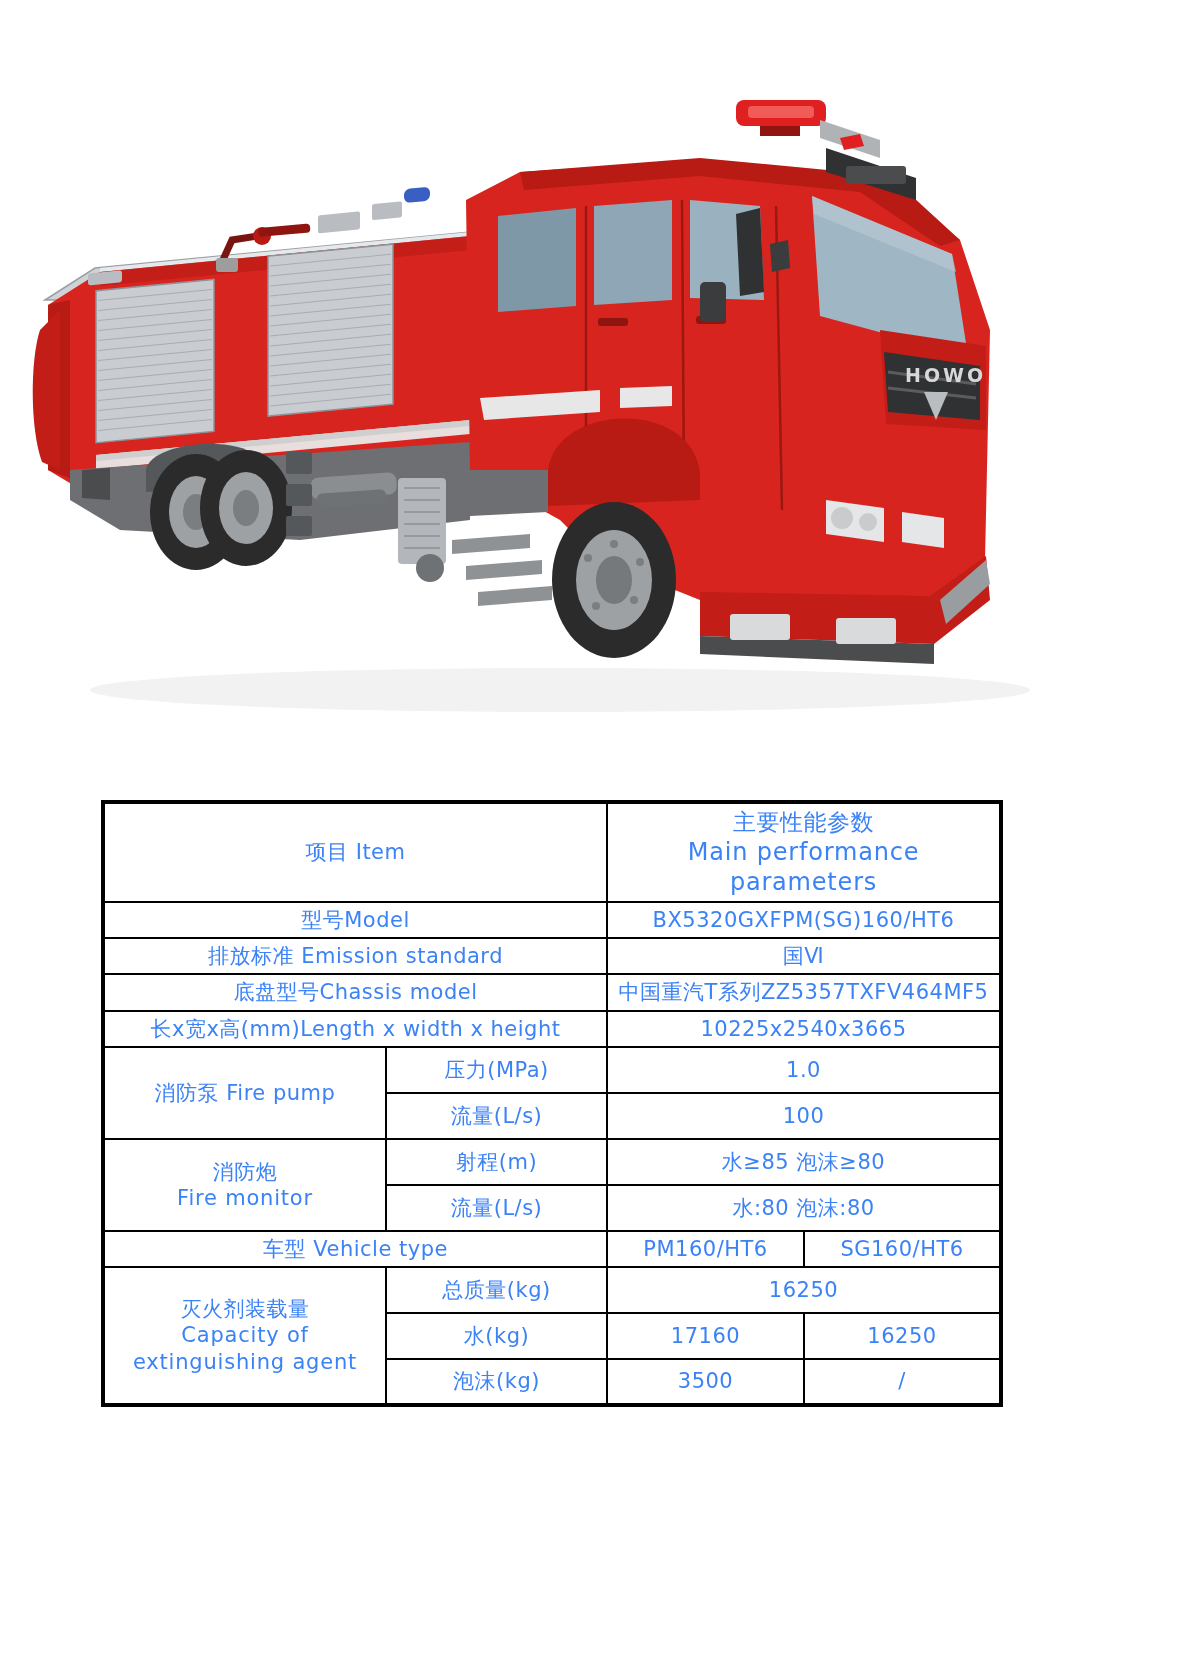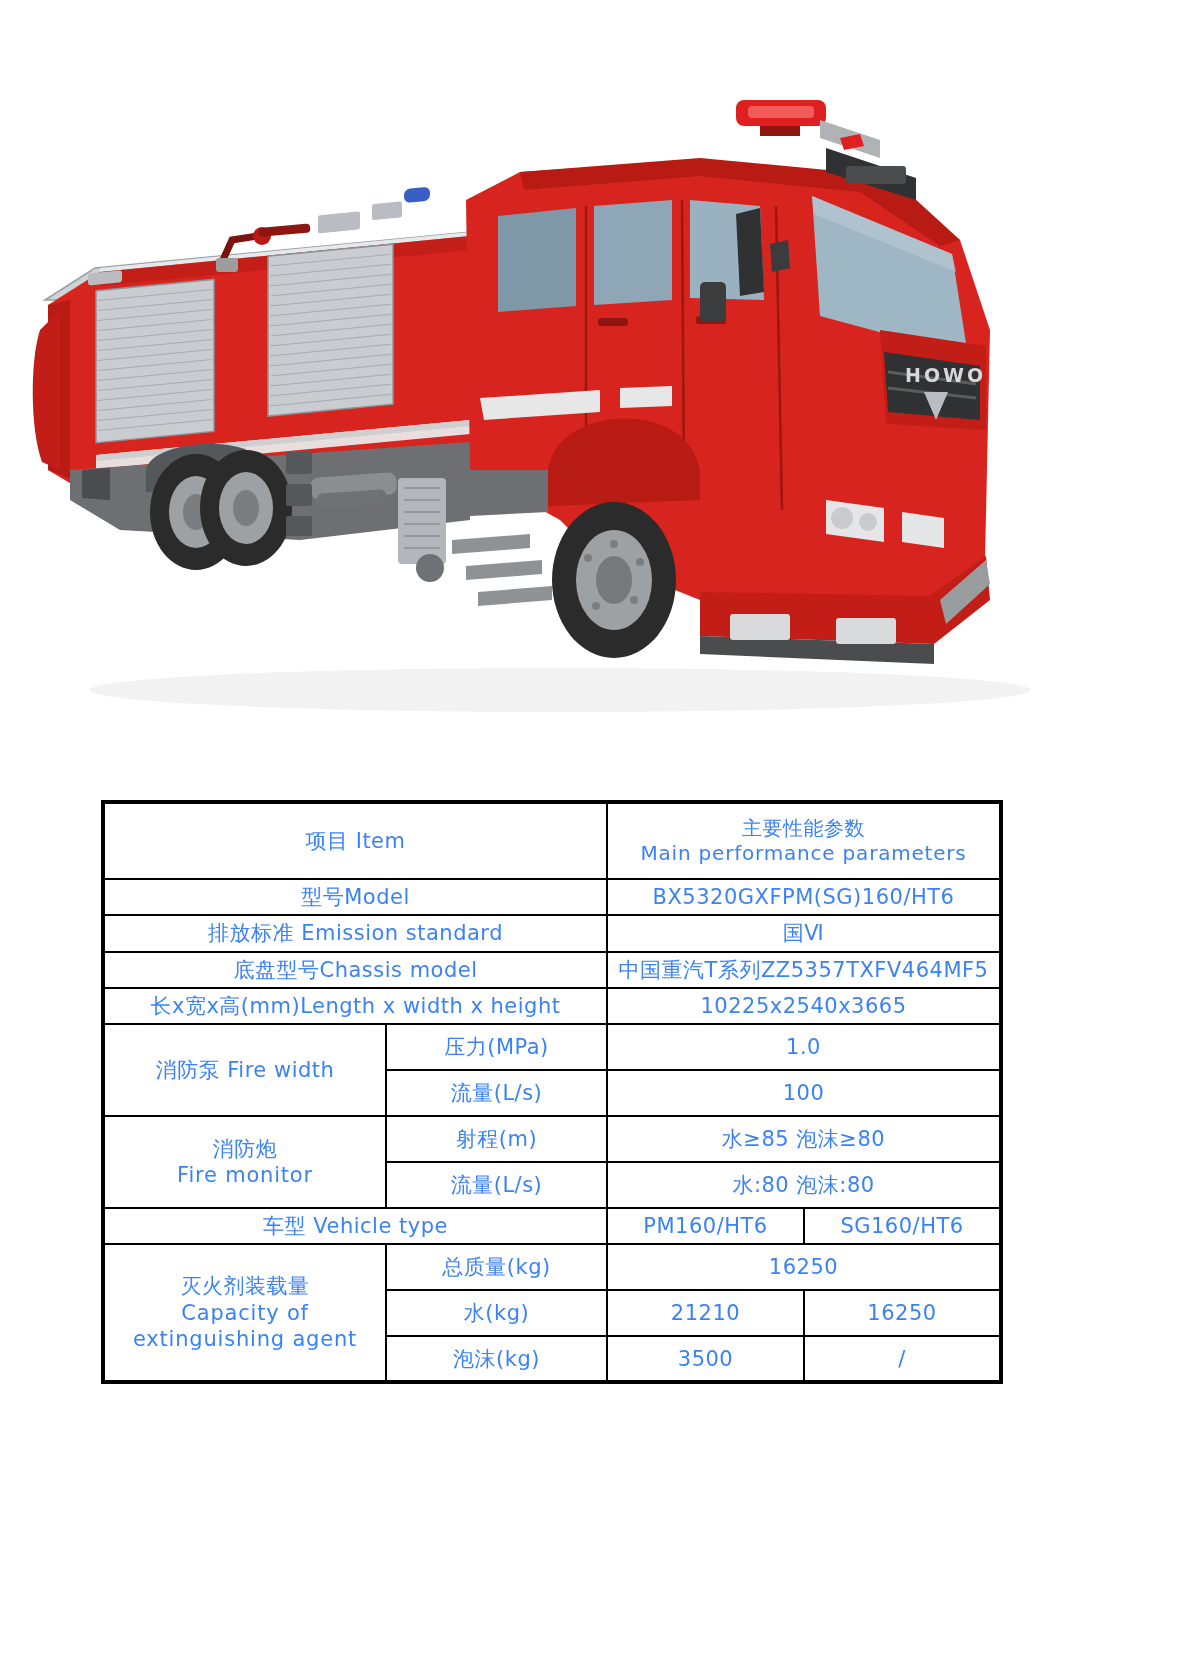--- a/index.html
+++ b/index.html
@@ -44,22 +44,22 @@
     vertical-align: middle;
     font-family: "DejaVu Sans", sans-serif;
     font-size: 21px;
     color: #3b82f6;
     padding: 4px 4px;
     letter-spacing: 0.5px;
     line-height: 1.25;
   }
   td.hdr-left { height: 66px; }
   td.hdr-right { height: 66px; }
-  .hdr-cn { font-size: 20px; display: block; }
-  .hdr-en { font-size: 20px; display: block; letter-spacing: 0.8px; }
+  .hdr-cn { font-size: 23px; display: block; }
+  .hdr-en { font-size: 24px; display: block; letter-spacing: 0.8px; }
   .row-h { height: 36px; }
   .row-h2 { height: 46px; }
   .two-line { font-size: 21px; line-height: 1.2; margin-top: 32px; }
   .two-line .l1 { display: block; }
   .two-line .l2 { display: block; letter-spacing: 0.8px; }
   .small { font-size: 20px; letter-spacing: 0.3px; margin-top: 36px; }
   .tight { letter-spacing: 0px; font-size: 20px; }
 </style>
 </head>
 <body>
@@ -279,21 +279,21 @@
         <td colspan="2">底盘型号Chassis model</td>
         <td colspan="2" class="tight">中国重汽T系列ZZ5357TXFV464MF5</td>
       </tr>
 
       <tr class="row-h">
         <td colspan="2" class="small">长x宽x高(mm)Length x width x height</td>
         <td colspan="2">10225x2540x3665</td>
       </tr>
 
       <tr class="row-h2">
-        <td rowspan="2">消防泵 Fire width</td>
+        <td rowspan="2">消防泵 Fire pump</td>
         <td>压力(MPa)</td>
         <td colspan="2">1.0</td>
       </tr>
       <tr class="row-h2">
         <td>流量(L/s)</td>
         <td colspan="2">100</td>
       </tr>
 
       <tr class="row-h2">
         <td rowspan="2" class="two-line">
@@ -318,21 +318,21 @@
         <td rowspan="3" class="two-line">
           <span class="l1">灭火剂装载量</span>
           <span class="l2">Capacity of</span>
           <span class="l2">extinguishing agent</span>
         </td>
         <td>总质量(kg)</td>
         <td colspan="2">16250</td>
       </tr>
       <tr class="row-h2">
         <td>水(kg)</td>
-        <td>21210</td>
+        <td>17160</td>
         <td>16250</td>
       </tr>
       <tr class="row-h2">
         <td>泡沫(kg)</td>
         <td>3500</td>
         <td>/</td>
       </tr>
     </tbody>
   </table>
 </div>

